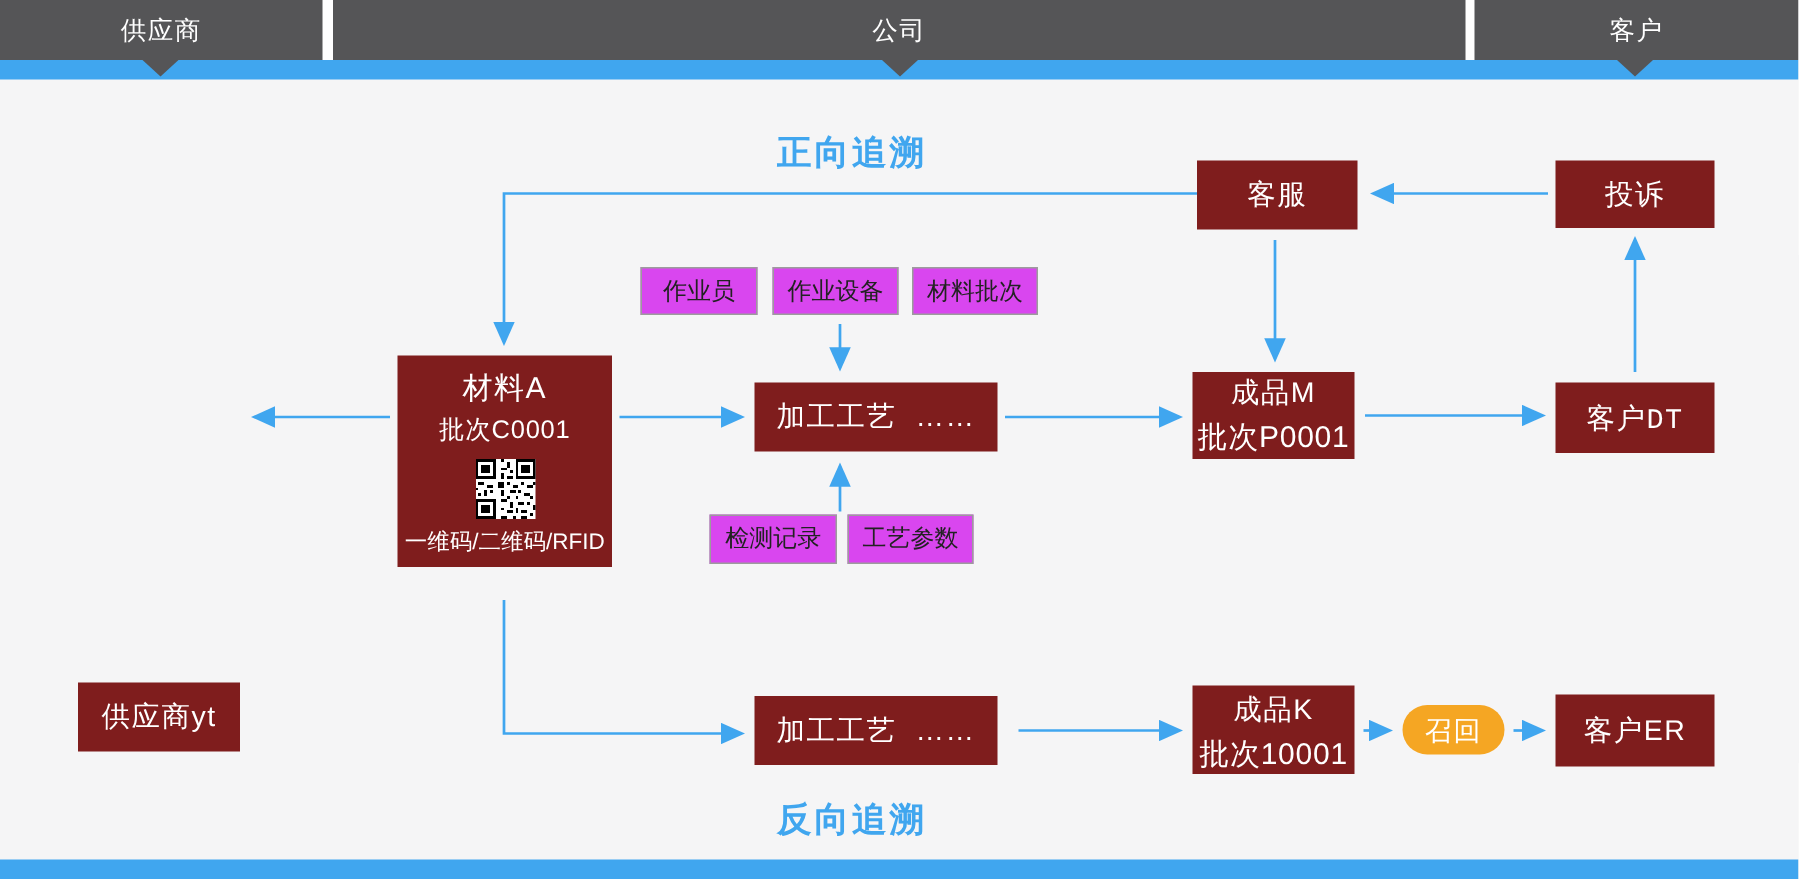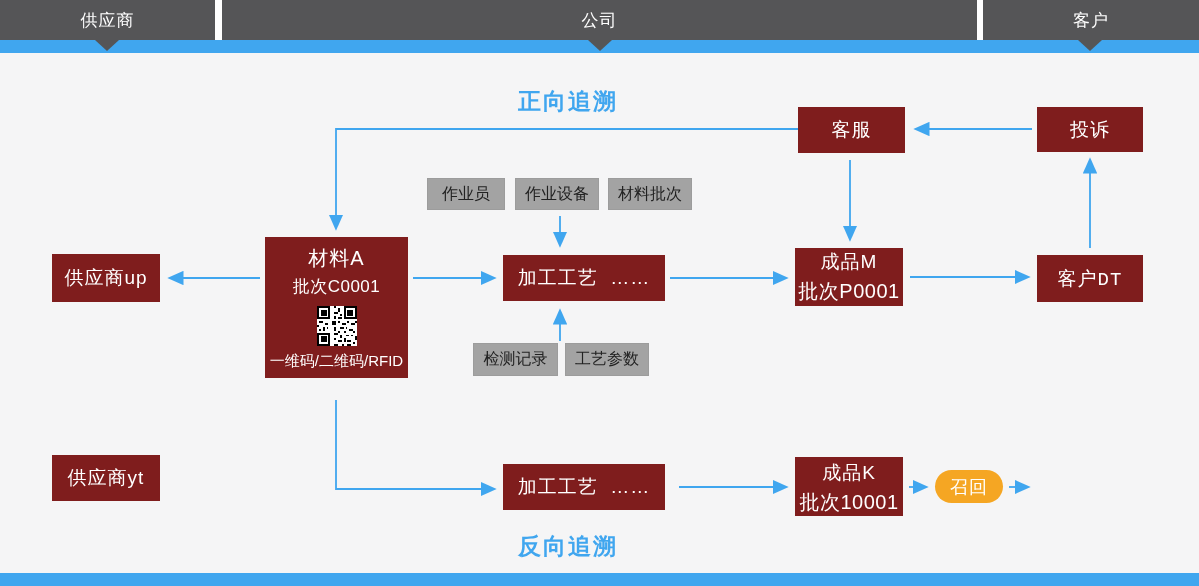--- a/index.html
+++ b/index.html
@@ -27,21 +27,21 @@
     position:absolute;color:#40A6EF;font-size:23px;font-weight:bold;
     letter-spacing:2px;z-index:4;
   }
   .node{
     position:absolute;background:#7f1d1d;color:#fff;
     display:flex;flex-direction:column;align-items:center;justify-content:center;
     font-size:19px;letter-spacing:1px;z-index:4;white-space:pre;
   }
   .node .sub{font-size:20px;letter-spacing:0.5px;margin-top:3px;}
   .tag{
-    position:absolute;background:#a3a3a3;border:1px solid #9c9c9c;color:#222;
+    position:absolute;background:#d946ef;border:1px solid #9c9c9c;color:#222;
     display:flex;align-items:center;justify-content:center;
     font-size:16px;z-index:4;
   }
   .pill{
     position:absolute;background:#F5A623;color:#fff;border-radius:17px;
     display:flex;align-items:center;justify-content:center;
     font-size:18px;z-index:4;letter-spacing:1px;
   }
   .codes{font-size:15px;letter-spacing:0;margin-top:6px;}
   .qr{margin-top:8px;}
@@ -105,23 +105,20 @@
   <div class="tag" style="left:427px;top:178px;width:76px;height:30px;">
     <span>作业员</span>
   </div>
   <div class="tag" style="left:515px;top:178px;width:82px;height:30px;">
     <span>作业设备</span>
   </div>
   <div class="tag" style="left:608px;top:178px;width:82px;height:30px;">
     <span>材料批次</span>
   </div>
 
-  <div class="node" style="left:52px;top:254px;width:108px;height:48px;">
-    <span>供应商up</span>
-  </div>
   <div class="node" style="left:52px;top:455px;width:108px;height:46px;">
     <span>供应商yt</span>
   </div>
 
   <div class="node" style="left:265px;top:237px;width:143px;height:141px;font-size:20px;">
     <span>材料A</span>
     <span class="sub" style="font-size:17px;">批次C0001</span>
     <svg class="qr" width="40" height="40" viewBox="0 0 21 21" shape-rendering="crispEdges">
       <rect width="21" height="21" fill="#fff"></rect>
       <g fill="#000">
@@ -206,14 +203,17 @@
     <span class="sub">批次10001</span>
   </div>
 
   <div class="pill" style="left:935px;top:470px;width:68px;height:33px;">
     <span>召回</span>
   </div>
 
   <div class="node" style="left:1037px;top:255px;width:106px;height:47px;font-family:Liberation Mono, monospace;">
     <span>客户DT</span>
   </div>
+  <div class="node" style="left:1037px;top:463px;width:106px;height:48px;">
+    <span>客户ER</span>
+  </div>
 
 </div>
 
 </body></html>

